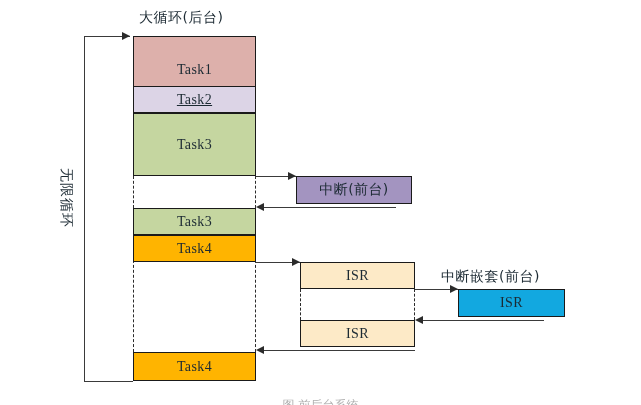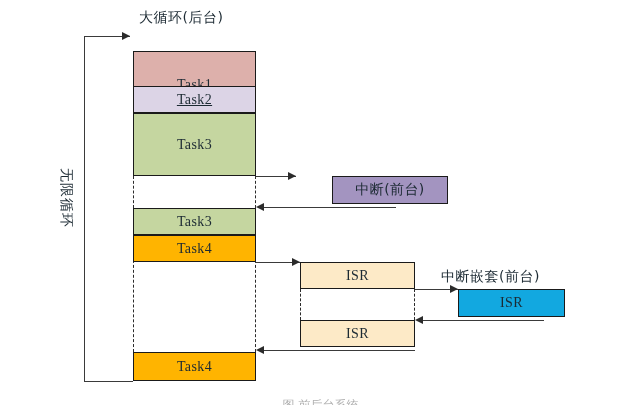--- a/index.html
+++ b/index.html
@@ -107,36 +107,36 @@
 
   <div class="hline" style="left:84px; top:381px; width:49px;"></div>
 
   <div class="vlabel" style="left:75px; top:168px;">无限循环</div>
 
   <div class="dash" style="left:133px; top:176px; height:32px;"></div>
   <div class="dash" style="left:133px; top:255px; height:97px;"></div>
   <div class="dash" style="left:255px; top:176px; height:32px;"></div>
   <div class="dash" style="left:255px; top:255px; height:97px;"></div>
 
-  <div class="box" style="left:133px; top:36px; width:123px; height:68px; background:#ddb0ab;margin-top:15px;">Task1</div>
+  <div class="box" style="left:133px; top:36px; width:123px; height:68px; background:#ddb0ab;">Task1</div>
 
   <div class="box" style="left:133px; top:86px; width:123px; height:27px; background:#dcd4e6;text-decoration:underline;">Task2</div>
 
   <div class="box" style="left:133px; top:113px; width:123px; height:63px; background:#c5d6a0;">Task3</div>
 
   <div class="box" style="left:133px; top:208px; width:123px; height:27px; background:#c5d6a0;">Task3</div>
 
   <div class="box" style="left:133px; top:235px; width:123px; height:27px; background:#ffb400;">Task4</div>
 
   <div class="box" style="left:133px; top:352px; width:123px; height:29px; background:#ffb400;">Task4</div>
 
   <div class="hline" style="left:256px; top:176px; width:40px;"></div>
   <div class="arrow-r" style="left:288px; top:171.5px;"></div>
 
-  <div class="box cjk" style="left:296px; top:176px; width:116px; height:28px; background:#a394c0;margin-left:36px;">中断(前台)</div>
+  <div class="box cjk" style="left:296px; top:176px; width:116px; height:28px; background:#a394c0;">中断(前台)</div>
 
   <div class="hline" style="left:258px; top:207px; width:138px;"></div>
   <div class="arrow-l" style="left:256px; top:202.5px;"></div>
 
   <div class="hline" style="left:256px; top:262px; width:45px;"></div>
   <div class="arrow-r" style="left:292px; top:257.5px;"></div>
 
   <div class="box" style="left:300px; top:262px; width:115px; height:27px; background:#fdeac7;">ISR</div>
 
   <div class="dash" style="left:300px; top:289px; height:31px;"></div>

